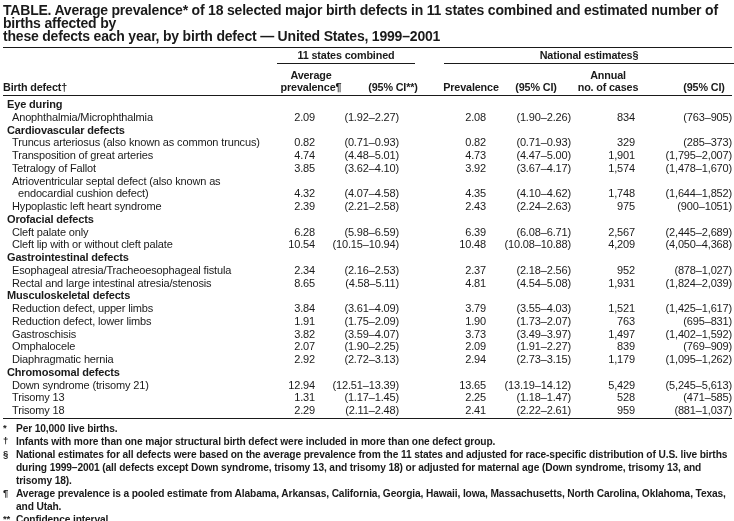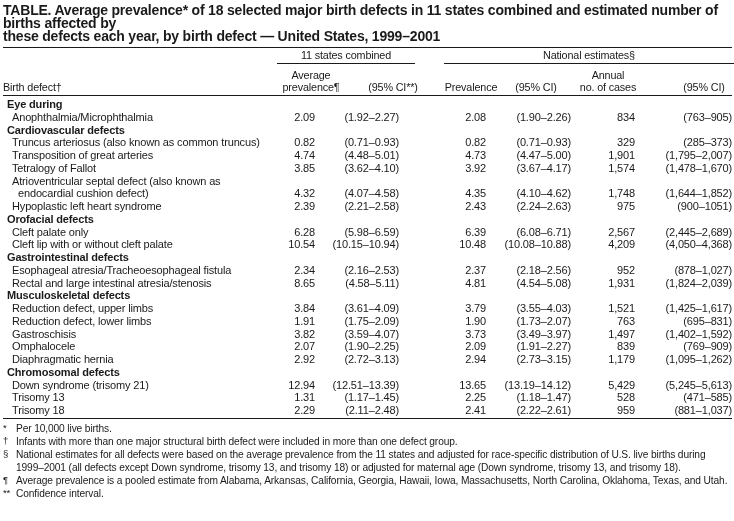--- a/index.html
+++ b/index.html
@@ -7,37 +7,37 @@
   body { font-family:"Liberation Sans", sans-serif; color:#1a1a1a; }
   .page { padding:4px 2px 0 3px; width:734px; }
 
   .title { font-weight:bold; font-size:14px; line-height:13px;
            letter-spacing:-0.2px; white-space:pre-line; }
 
   .rule-title  { border-top:1.7px solid #1a1a1a; margin-top:4px; width:729px; }
   .rule-head   { border-top:1.8px solid #1a1a1a; width:729px; }
   .rule-bottom { border-top:1.3px solid #1a1a1a; width:729px; margin-top:1px; }
 
-  .thead { position:relative; height:47px; font-weight:normal; font-size:10.8px;
+  .thead { position:relative; height:47px; font-weight:bold; font-size:10.8px;
            letter-spacing:-0.15px; line-height:12px; }
   .abs { position:absolute; }
   .ctr { text-align:center; }
   .two-line { white-space:pre-line; }
   .spanner-rule { position:absolute; height:1.2px; background:#1a1a1a; }
 
   table { border-collapse:collapse; table-layout:fixed; width:729px; margin-top:2px; }
   td { font-size:11px; line-height:12.75px; vertical-align:bottom; padding:0;
        letter-spacing:-0.15px; overflow:visible; }
   td.cat { font-weight:bold; padding-left:4px; }
   td.lbl { padding-left:15px; text-indent:-6px; white-space:pre-line; }
   td.num { text-align:right; white-space:nowrap; }
 
   .footnotes { margin-top:3px; font-size:10.2px; line-height:13.1px;
                letter-spacing:-0.12px; width:731px; }
-  .fn { padding-left:13px; }
+  .fn { padding-left:13px;font-weight:bold; }
   .fn .mk { display:inline-block; width:13px; margin-left:-13px;
             position:relative; top:-1px; font-size:9.5px; }
 </style>
 </head>
 <body>
 
 <div class="page">
 
   <div class="title">TABLE. Average prevalence* of 18 selected major birth defects in 11 states combined and estimated number of births affected by
 these defects each year, by birth defect — United States, 1999–2001</div>

